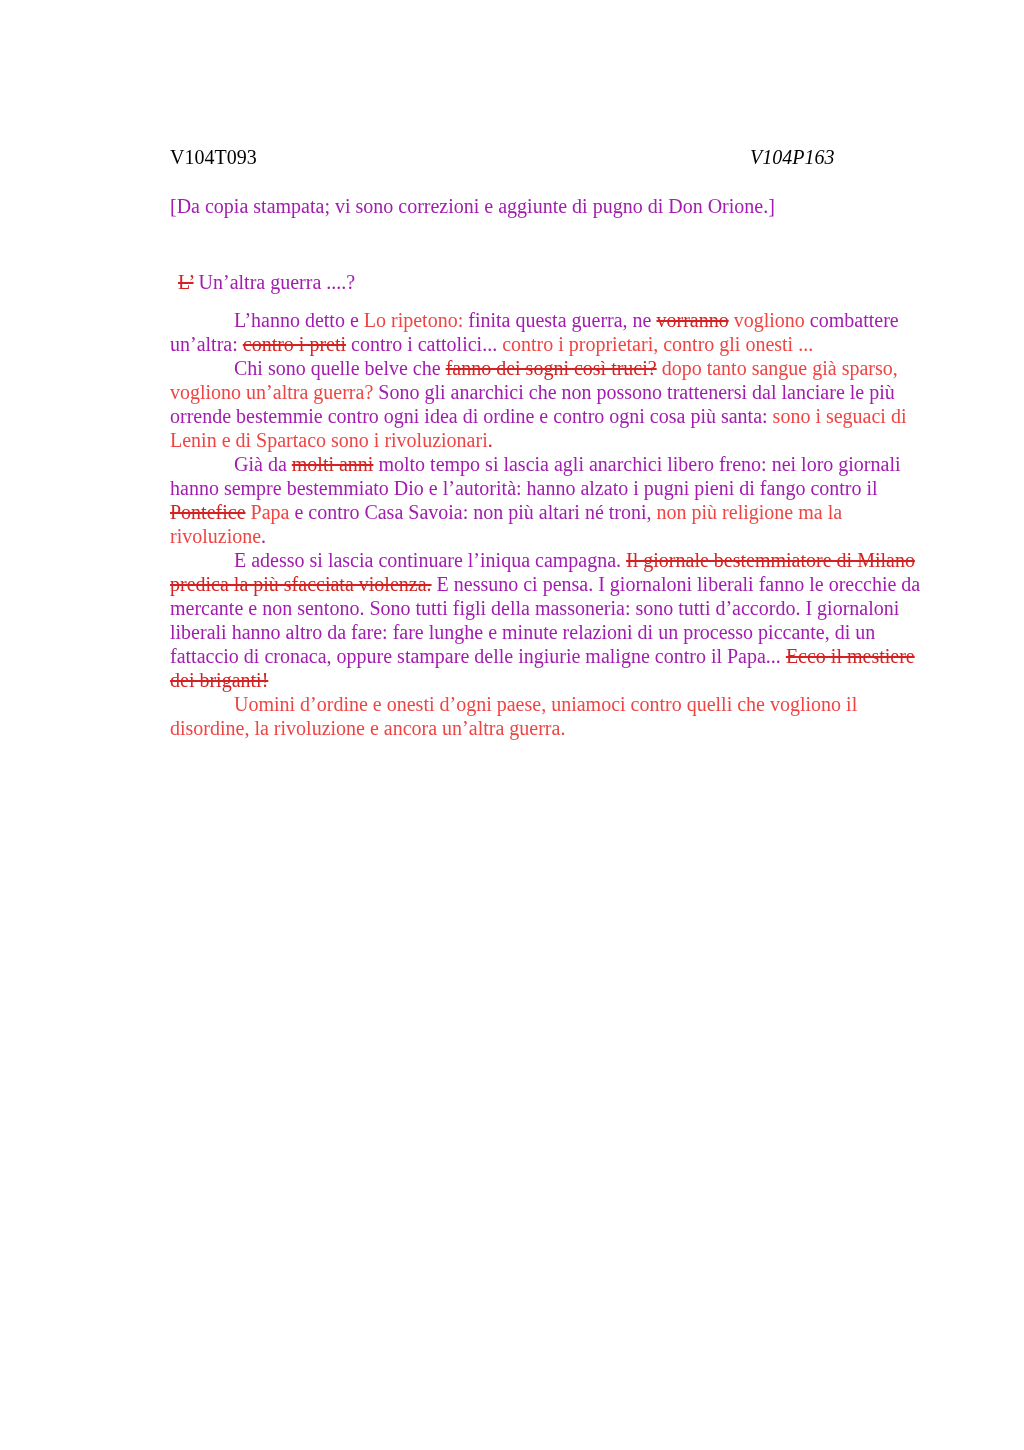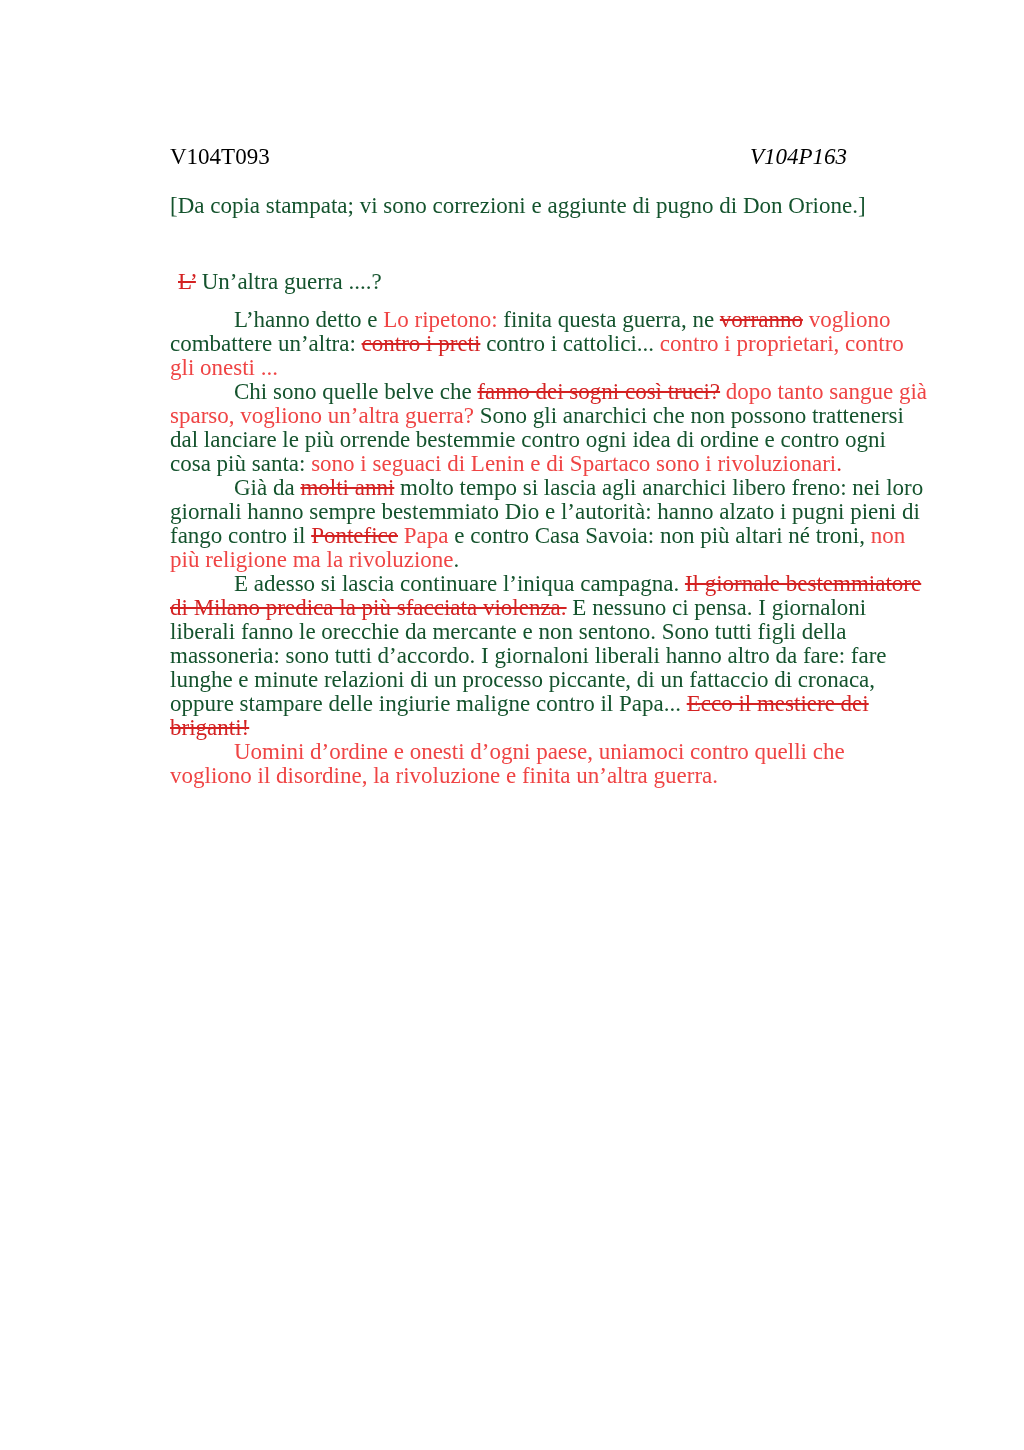--- a/index.html
+++ b/index.html
@@ -2,33 +2,33 @@
 <html><head>
 <meta charset="utf-8">
 <style>
   html, body { margin: 0; padding: 0; background: #ffffff; }
   .page {
     position: relative;
     width: 994px;
     height: 1450px;
     background: #ffffff;
     font-family: "Liberation Serif", serif;
-    font-size: 23px;
+    font-size: 20px;
     line-height: 24px;
     color: #000000;
     overflow: hidden;
   }
   .code-left  { position: absolute; left: 170px; top: 145px; white-space: nowrap; }
   .code-right { position: absolute; left: 750px; top: 145px; white-space: nowrap; font-style: italic; }
   .note  { position: absolute; left: 170px; top: 194px; width: 760px; margin: 0; }
   .title { position: absolute; left: 170px; top: 262px; width: 760px; margin: 8px; }
   .body-block { position: absolute; left: 170px; top: 308px; width: 758px; }
   .para { margin: 0; text-indent: 64px; }
   .seg-black { color: #ef4444; }
-  .seg-blue  { color: #14532d; }
+  .seg-blue  { color: #a21caf; }
   .seg-red   { color: #d42222; }
   .seg-red-strike {
     color: #d42222;
     text-decoration: line-through;
     text-decoration-thickness: 1.5px;
   }
 </style>
 </head>
 <body>
 
@@ -40,16 +40,16 @@
 
   <p class="note"><span class="seg-blue">[Da copia stampata; vi sono correzioni e aggiunte di pugno di Don Orione.]</span></p>
 
   <p class="title"><span class="seg-red-strike">L’</span><span class="seg-blue"> Un’altra guerra ....?</span></p>
 
   <div class="body-block">
     <p class="para"><span class="seg-blue">L’hanno detto e </span><span class="seg-black">Lo ripetono: </span><span class="seg-blue">finita questa guerra, ne </span><span class="seg-red-strike">vorranno</span><span class="seg-black"> vogliono </span><span class="seg-blue">combattere un’altra: </span><span class="seg-red-strike">contro i preti</span><span class="seg-blue"> contro i cattolici... </span><span class="seg-black">contro i proprietari, contro gli onesti ...</span></p>
     <p class="para"><span class="seg-blue">Chi sono quelle belve che </span><span class="seg-red-strike">fanno dei sogni così truci?</span><span class="seg-black"> dopo tanto sangue già sparso, vogliono un’altra guerra? </span><span class="seg-blue">Sono gli anarchici che non possono trattenersi dal lanciare le più orrende bestemmie contro ogni idea di ordine e contro ogni cosa più santa: </span><span class="seg-black">sono i seguaci di Lenin e di Spartaco sono i rivoluzionari</span><span class="seg-red">.</span></p>
     <p class="para"><span class="seg-blue">Già da </span><span class="seg-red-strike">molti anni</span><span class="seg-blue"> molto tempo si lascia agli anarchici libero freno: nei loro giornali hanno sempre bestemmiato Dio e l’autorità: hanno alzato i pugni pieni di fango contro il </span><span class="seg-red-strike">Pontefice</span><span class="seg-black"> Papa </span><span class="seg-blue">e contro Casa Savoia: non più altari né troni, </span><span class="seg-black">non più religione ma la rivoluzione</span><span class="seg-blue">.</span></p>
     <p class="para"><span class="seg-blue">E adesso si lascia continuare l’iniqua campagna. </span><span class="seg-red-strike">Il giornale bestemmiatore di Milano predica la più sfacciata violenza.</span><span class="seg-blue"> E nessuno ci pensa. I giornaloni liberali fanno le orecchie da mercante e non sentono. Sono tutti figli della massoneria: sono tutti d’accordo. I giornaloni liberali hanno altro da fare: fare lunghe e minute relazioni di un processo piccante, di un fattaccio di cronaca, oppure stampare delle ingiurie maligne contro il Papa... </span><span class="seg-red-strike">Ecco il mestiere dei briganti!</span></p>
-    <p class="para"><span class="seg-black">Uomini d’ordine e onesti d’ogni paese, uniamoci contro quelli che vogliono il disordine, la rivoluzione e finita un’altra guerra.</span></p>
+    <p class="para"><span class="seg-black">Uomini d’ordine e onesti d’ogni paese, uniamoci contro quelli che vogliono il disordine, la rivoluzione e ancora un’altra guerra.</span></p>
   </div>
 
 </div>
 
 </body></html>

